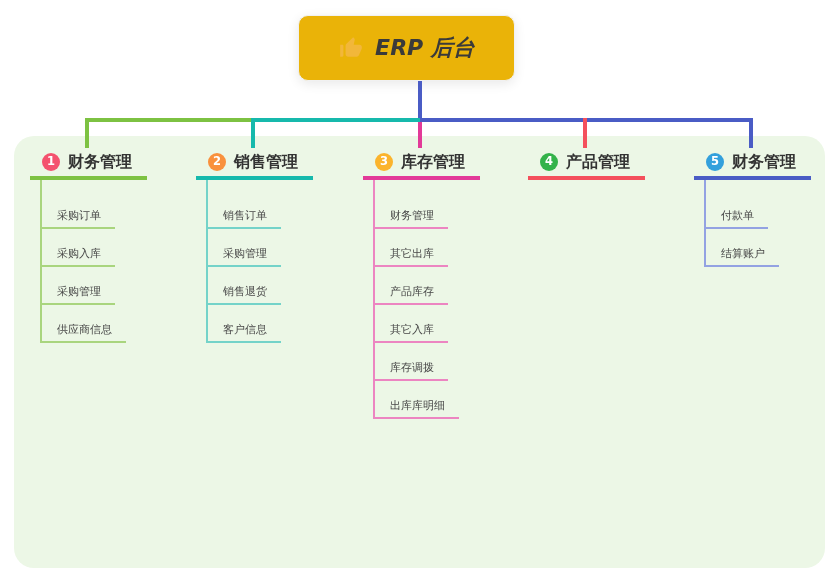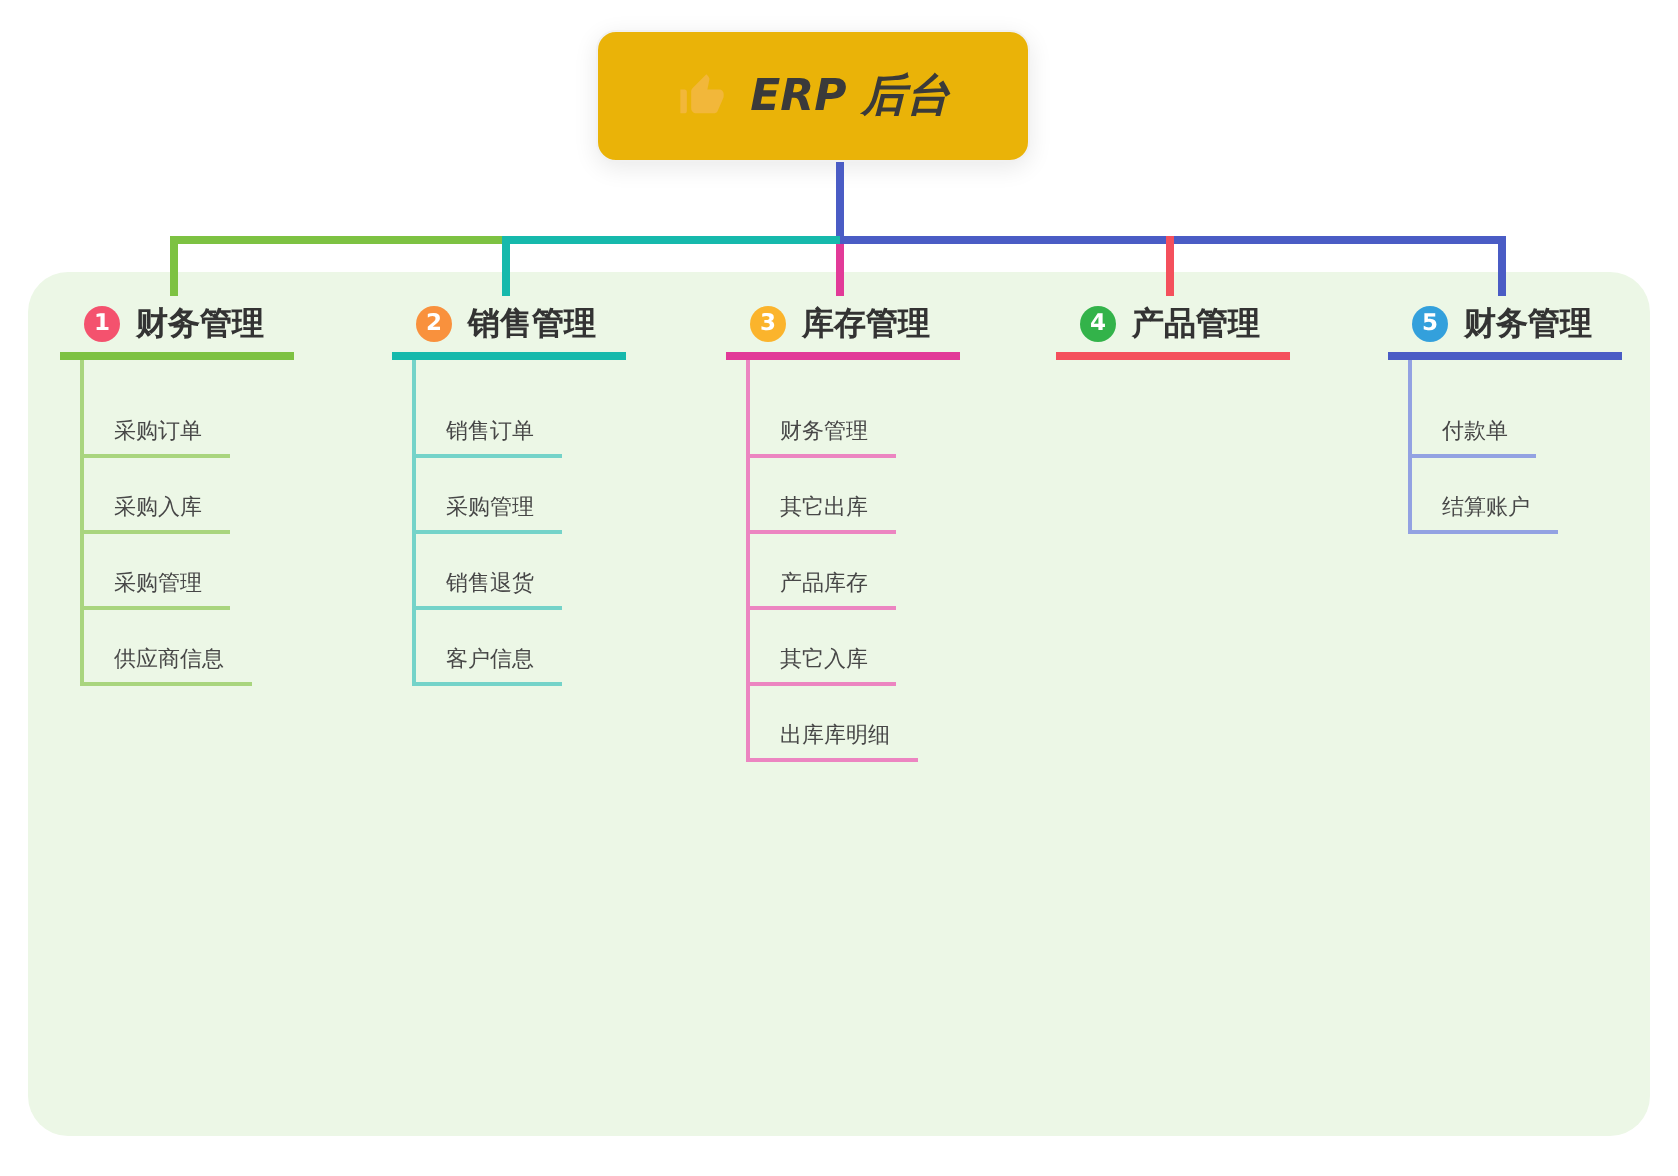--- a/index.html
+++ b/index.html
@@ -132,20 +132,23 @@
         <div class="item">
           <span class="item-label">其它出库</span>
         </div>
         <div class="item">
           <span class="item-label">产品库存</span>
         </div>
         <div class="item">
           <span class="item-label">其它入库</span>
         </div>
         <div class="item">
+          <span class="item-label">库存调拨</span>
+        </div>
+        <div class="item">
           <span class="item-label">出库库明细</span>
         </div>
       </div>
   </div>
 
   <div class="branch" style="left: 528px; --line: #f4505c; --subline: #f7929a; --circle: #33b34a;">
     <div class="branch-header">
       <span class="num">4</span>
       <span class="branch-title">产品管理</span>
     </div>

